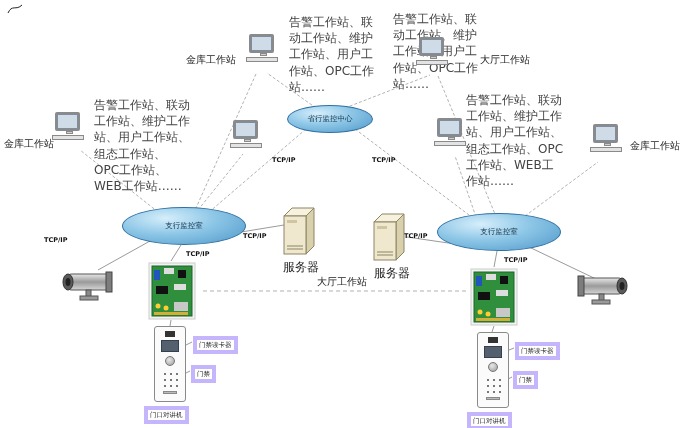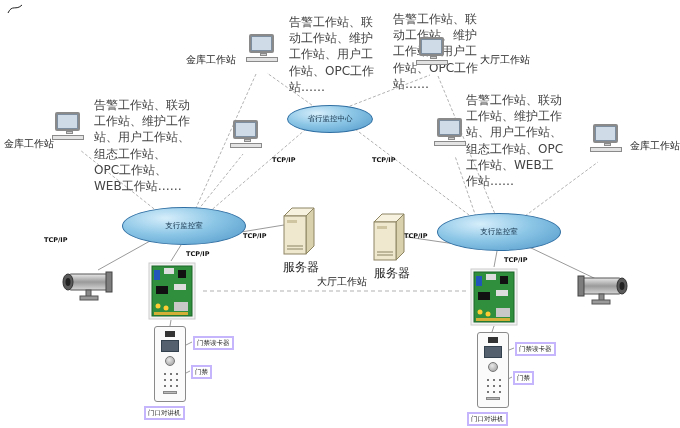--- a/index.html
+++ b/index.html
@@ -34,21 +34,21 @@
     border: 1px solid #8a8a8a; border-radius: 3px; }
   .device .d-cam { margin: 4px auto 0; width: 10px; height: 6px; background: #333; }
   .device .d-scr { margin: 3px auto 0; width: 18px; height: 12px; background: #55606e; border: 1px solid #33404e; }
   .device .d-spk { margin: 4px auto 0; width: 10px; height: 10px; border-radius: 50%;
     background: radial-gradient(circle at 40% 35%, #e9e9e9, #9a9a9a); border: 1px solid #777; }
   .device .d-pad { margin: 4px auto 0; width: 18px; height: 18px;
     background-image: radial-gradient(circle, #777 1px, transparent 1.3px);
     background-size: 6px 6px; background-position: 1px 1px; }
   .device .d-slot { margin: 3px auto 0; width: 14px; height: 3px; background: #bbb; border: 1px solid #888; }
 
-  .callout { position: absolute; font-size: 6.5px; color: #222; border: 2px solid #c4b5fd;
+  .callout { position: absolute; font-size: 6.5px; color: #222; border: 4px solid #c4b5fd;
     background: #fff; padding: 0 2px; line-height: 1.6; white-space: nowrap; }
 </style>
 </head>
 <body>
 
 <div class="canvas">
 
   <svg class="lines" viewBox="0 0 680 428">
     <g stroke="#909090" stroke-width="0.7" stroke-dasharray="3,2" fill="none">
       <line x1="316" y1="108" x2="267" y2="73"></line>

